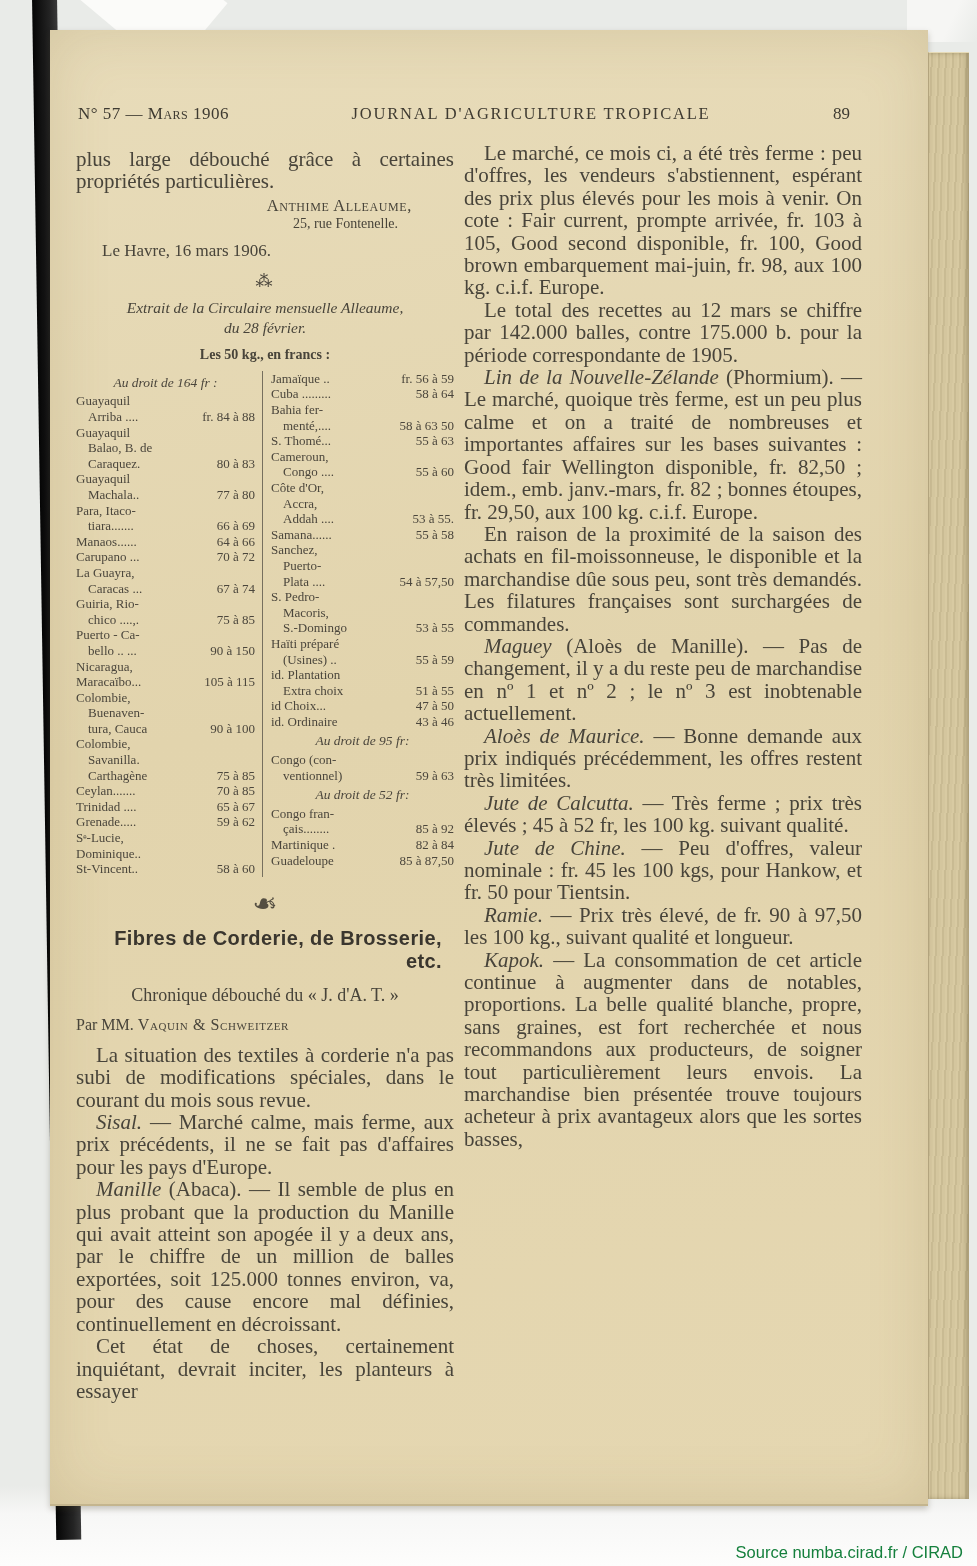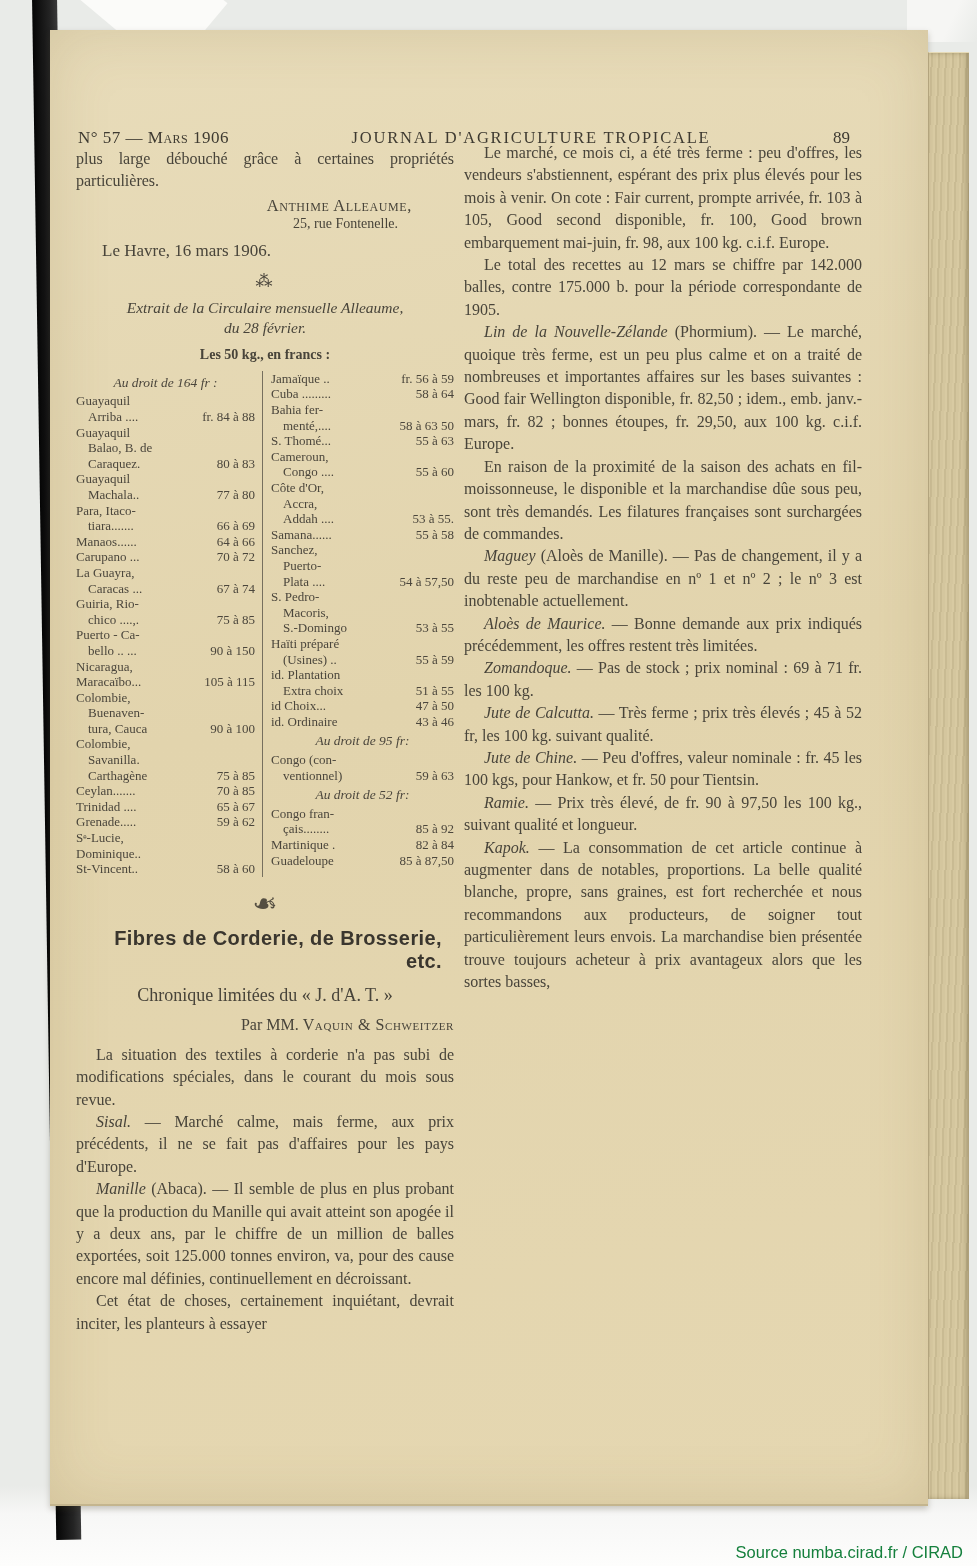--- a/index.html
+++ b/index.html
@@ -27,28 +27,28 @@
        box-shadow:inset 0 0 60px rgba(130,105,55,.18), 0 3px 6px rgba(60,50,30,.25);
        border-bottom:2px solid #c4b58e;color:#48443a;}
   .fore-edge{position:absolute;left:878px;top:22px;width:40px;height:1446px;
        background:repeating-linear-gradient(92deg,#d8caa2 0 2px,#c9bb93 2px 4px,#d4c69e 4px 7px);
        border-left:1px solid #b3a47e;border-top:1px solid #e6dab6;
        box-shadow:inset -3px 0 5px rgba(90,75,40,.35);}
 
   
   .page-header{position:absolute;top:74px;left:28px;right:78px;display:flex;
        align-items:baseline;font-size:17px;color:#3e3a31;}
-  .issue{font-variant:small-caps;letter-spacing:.5px;white-space:nowrap;margin-top:24px;}
+  .issue{font-variant:small-caps;letter-spacing:.5px;white-space:nowrap;}
   .journal-title{flex:1;text-align:center;letter-spacing:1.8px;font-size:16.5px;white-space:nowrap;}
   .folio{white-space:nowrap;}
 
   
   .col-left{position:absolute;left:26px;top:118px;width:378px;}
   .col-right{position:absolute;left:414px;top:112px;width:398px;}
-  .para{margin:0;font-size:16px;line-height:22.4px;text-align:justify;text-indent:20px;}
+  .para{margin:0;font-size:21px;line-height:22.4px;text-align:justify;text-indent:20px;}
   .para.noindent{text-indent:0;}
   .lead{font-style:italic;}
 
   
   .sig-name{font-variant:small-caps;font-size:16.5px;text-align:right;
        padding-right:42px;letter-spacing:.6px;margin-top:3px;}
   .sig-address{font-size:14px;font-weight:normal;text-align:right;padding-right:56px;}
   .dateline{font-size:17px;padding-left:26px;margin-top:9px;}
   .asterism{text-align:center;font-size:17px;letter-spacing:2px;margin:10px 0 6px;color:#4b463c;}
   .circ-line{font-style:italic;text-align:center;font-size:15.5px;line-height:20px;}
@@ -65,21 +65,21 @@
   .tprice{margin-left:auto;white-space:nowrap;padding-left:4px;}
   .tbl-subhead{font-style:italic;text-align:center;font-size:13.5px;margin:4px 0 3px;}
 
   
   .fleuron{text-align:center;font-size:30px;margin:12px 0 4px;color:#554f42;
        transform:scaleX(-1);line-height:30px;}
   .section-title{font-family:"Liberation Sans","DejaVu Sans",sans-serif;
        font-weight:bold;font-size:20px;text-align:right;margin:8px 12px 0;
        color:#3a362e;letter-spacing:.4px;}
   .chronique{text-align:center;font-size:18px;margin-top:12px;}
-  .byline{text-align:right;font-size:16px;margin:10px 0 10px;}
+  .byline{text-align:left;font-size:16px;margin:10px 0 10px;}
   .byline .names{font-variant:small-caps;letter-spacing:.6px;}
 </style>
 </head>
 <body>
 
 <div class="white-sheet"></div>
 <div class="corner-white"></div>
 <div class="spine"></div>
 <div class="bottom-strip"></div>
 
@@ -266,41 +266,40 @@
             </div>
             <div class="tline tlast">
               <span class="tname">Guadeloupe</span>
               <span class="tprice">85 à 87,50</span>
             </div>
           </div>
       </div>
 
       <div class="fleuron">❧</div>
       <h2 class="section-title">Fibres de Corderie, de Brosserie, etc.</h2>
-      <div class="chronique">Chronique limitées du « J. d'A. T. »</div>
+      <div class="chronique">Chronique débouché du « J. d'A. T. »</div>
       <div class="byline">
         <span>Par MM.</span>
         <span class="names">Vaquin &amp; Schweitzer</span>
       </div>
       <div>
           <p class="para">La situation des textiles à corderie n'a pas subi de modifications spéciales, dans le courant du mois sous revue.</p>
           <p class="para"><i class="lead">Sisal.</i> — Marché calme, mais ferme, aux prix précédents, il ne se fait pas d'affaires pour les pays d'Europe.</p>
           <p class="para"><i class="lead">Manille</i> (Abaca). — Il semble de plus en plus probant que la production du Manille qui avait atteint son apogée il y a deux ans, par le chiffre de un million de balles exportées, soit 125.000 tonnes environ, va, pour des cause encore mal définies, continuellement en décroissant.</p>
           <p class="para">Cet état de choses, certainement inquiétant, devrait inciter, les planteurs à essayer</p>
         </div>
     </div>
 
     <div class="col-right">
         <p class="para">Le marché, ce mois ci, a été très ferme : peu d'offres, les vendeurs s'abstiennent, espérant des prix plus élevés pour les mois à venir. On cote : Fair current, prompte arrivée, fr. 103 à 105, Good second disponible, fr. 100, Good brown embarquement mai-juin, fr. 98, aux 100 kg. c.i.f. Europe.</p>
         <p class="para">Le total des recettes au 12 mars se chiffre par 142.000 balles, contre 175.000 b. pour la période correspondante de 1905.</p>
         <p class="para"><i class="lead">Lin de la Nouvelle-Zélande</i> (Phormium). — Le marché, quoique très ferme, est un peu plus calme et on a traité de nombreuses et importantes affaires sur les bases suivantes : Good fair Wellington disponible, fr. 82,50 ; idem., emb. janv.-mars, fr. 82 ; bonnes étoupes, fr. 29,50, aux 100 kg. c.i.f. Europe.</p>
         <p class="para">En raison de la proximité de la saison des achats en fil-moissonneuse, le disponible et la marchandise dûe sous peu, sont très demandés. Les filatures françaises sont surchargées de commandes.</p>
         <p class="para"><i class="lead">Maguey</i> (Aloès de Manille). — Pas de changement, il y a du reste peu de marchandise en nº 1 et nº 2 ; le nº 3 est inobtenable actuellement.</p>
         <p class="para"><i class="lead">Aloès de Maurice.</i> — Bonne demande aux prix indiqués précédemment, les offres restent très limitées.</p>
-        <p class="para"><i class="lead">Zomandoque.</i> — Pas de stock ; prix nominal : 69 à 71 fr. les 100 kg.</p>
         <p class="para"><i class="lead">Jute de Calcutta.</i> — Très ferme ; prix très élevés ; 45 à 52 fr, les 100 kg. suivant qualité.</p>
         <p class="para"><i class="lead">Jute de Chine.</i> — Peu d'offres, valeur nominale : fr. 45 les 100 kgs, pour Hankow, et fr. 50 pour Tientsin.</p>
         <p class="para"><i class="lead">Ramie.</i> — Prix très élevé, de fr. 90 à 97,50 les 100 kg., suivant qualité et longueur.</p>
         <p class="para"><i class="lead">Kapok.</i> — La consommation de cet article continue à augmenter dans de notables, proportions. La belle qualité blanche, propre, sans graines, est fort recherchée et nous recommandons aux producteurs, de soigner tout particulièrement leurs envois. La marchandise bien présentée trouve toujours acheteur à prix avantageux alors que les sortes basses,</p>
       </div>
 
   </div>
   <div class="fore-edge"></div>
 </div>
 

